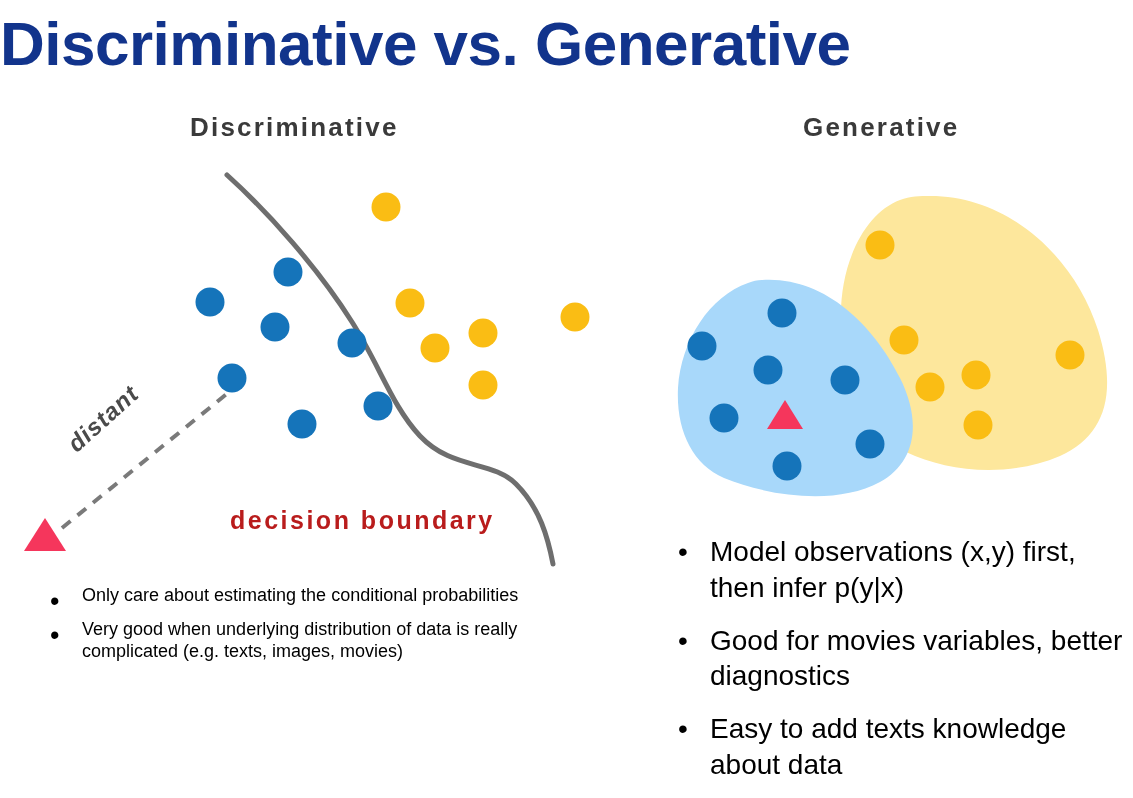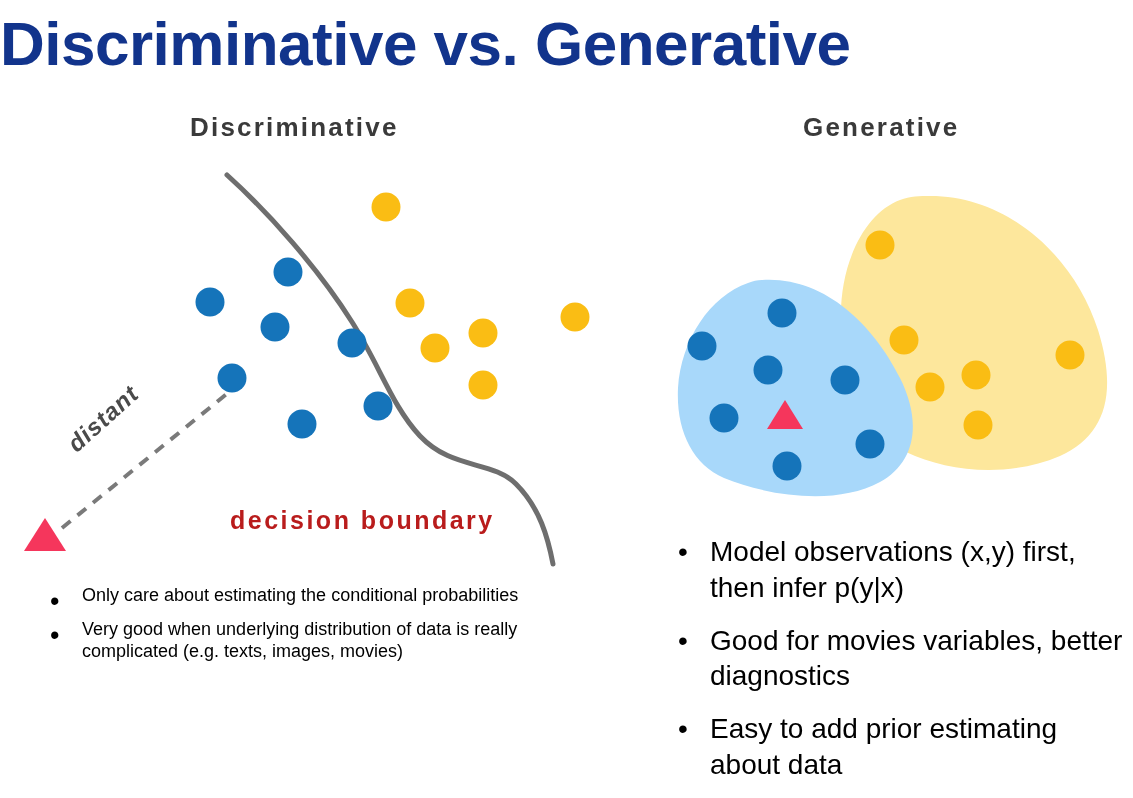--- a/index.html
+++ b/index.html
@@ -210,17 +210,17 @@
     <div class="bullet-row">
       <span class="bullet-dot">•</span>
       <span class="bullet-text">Model observations (x,y) first, then infer p(y|x)</span>
     </div>
     <div class="bullet-row">
       <span class="bullet-dot">•</span>
       <span class="bullet-text">Good for movies variables, better diagnostics</span>
     </div>
     <div class="bullet-row">
       <span class="bullet-dot">•</span>
-      <span class="bullet-text">Easy to add prior estimating about data</span>
+      <span class="bullet-text">Easy to add texts knowledge about data</span>
     </div>
   </div>
 
 </div>
 
 </body></html>

